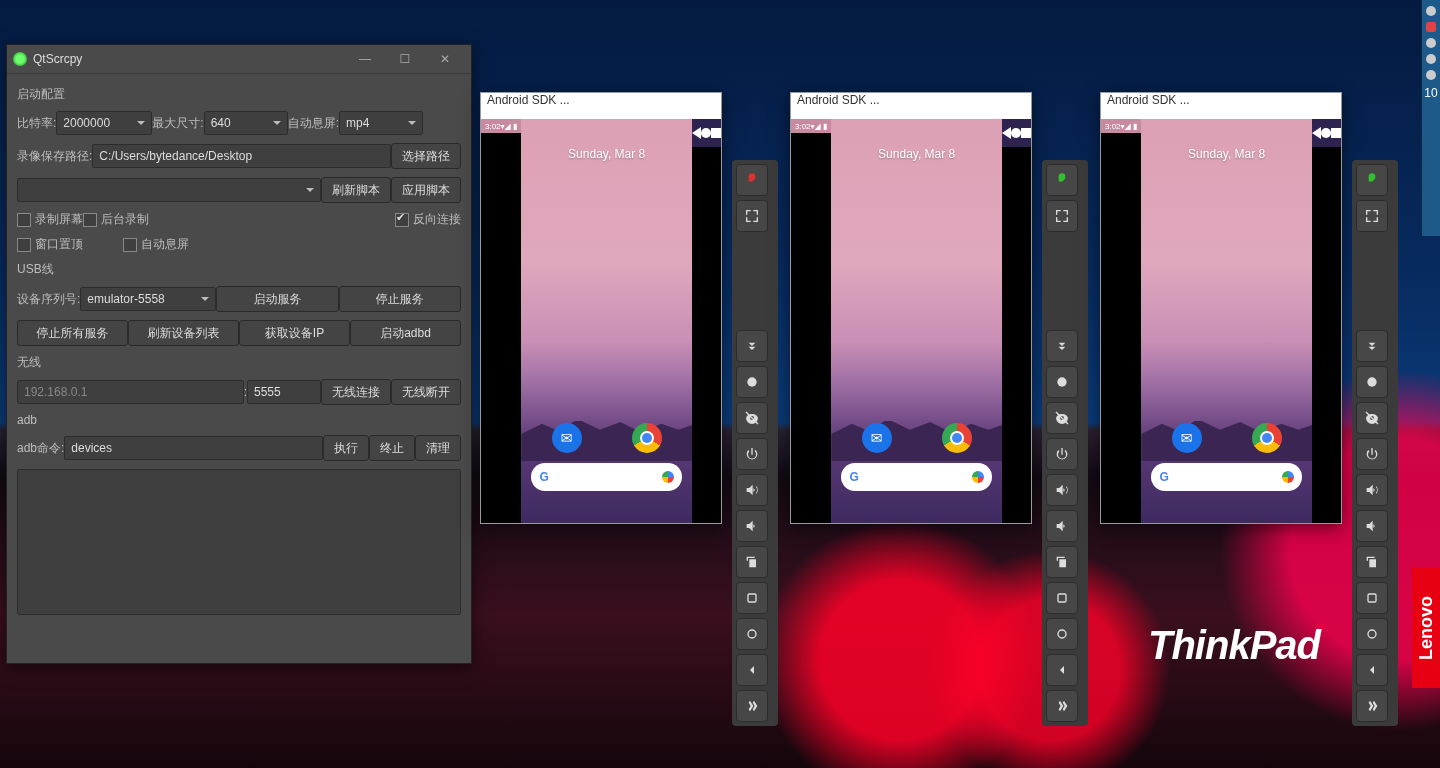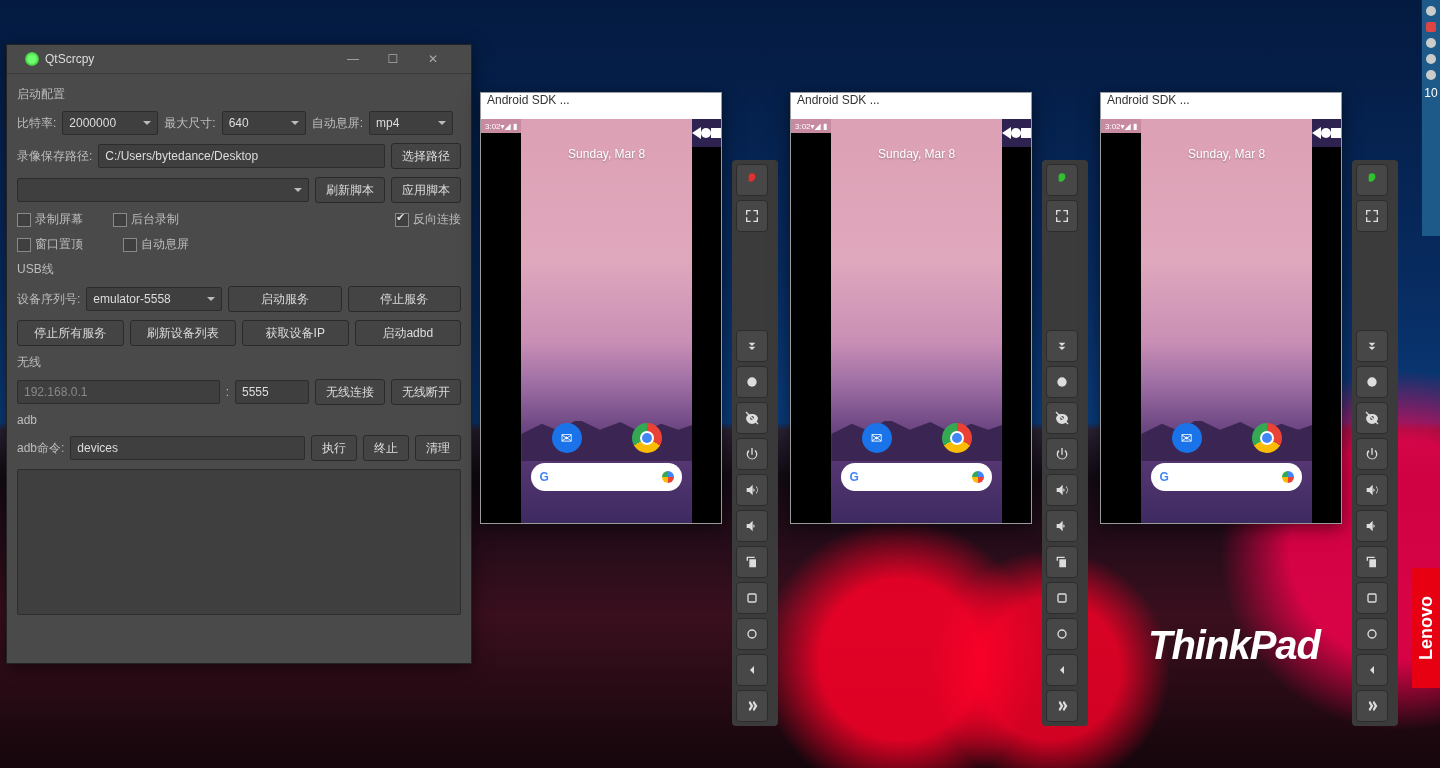--- a/index.html
+++ b/index.html
@@ -16,27 +16,27 @@
   .lenovo-tab{position:absolute;right:0;bottom:80px;width:28px;height:120px;background:#e60012;color:#fff;writing-mode:vertical-rl;transform:rotate(180deg);display:flex;align-items:center;justify-content:center;font-size:18px;font-weight:600;font-family:Arial;}
 
   
   .right-edge{position:absolute;right:0;top:0;width:18px;height:230px;background:#1d5a8a;border-left:1px solid #0a2a44;display:flex;flex-direction:column;align-items:center;padding-top:6px;gap:6px;}
   .right-edge span{width:10px;height:10px;border-radius:50%;background:#ccc;}
   .right-edge .sq{border-radius:2px;background:#d44;}
   .right-edge .num{font-size:12px;color:#fff;background:none;width:auto;height:auto;}
 
   
   .qtwin{position:absolute;left:6px;top:44px;width:464px;height:618px;background:#4a4a4a;border:1px solid #222;box-shadow:0 4px 16px rgba(0,0,0,.5);}
-  .qtwin .titlebar{height:28px;background:#4a4a4a;display:flex;align-items:center;padding:0 18px;color:#ddd;border-bottom:1px solid #3a3a3a;justify-content:space-between;}
+  .qtwin .titlebar{height:28px;background:#4a4a4a;display:flex;align-items:center;padding:0 6px;color:#ddd;border-bottom:1px solid #3a3a3a;justify-content:space-between;}
   .titlebar .ic{width:14px;height:14px;border-radius:50%;background:radial-gradient(circle,#6eff6e 40%,#0a800a 100%);margin-right:6px;flex:0 0 auto;}
   .titlebar .tspace{flex:1;}
   .titlebar .wbtn{width:40px;height:28px;display:flex;align-items:center;justify-content:center;color:#aaa;cursor:default;}
   .qtbody{padding:6px 10px;color:#c8c8c8;}
   .grp-hd{margin:6px 0 8px 0;color:#bdbdbd;}
-  .row{display:flex;align-items:center;gap:6px;margin-bottom:8px;}
+  .row{display:flex;align-items:center;margin-bottom:8px;}
   .lbl{color:#bdbdbd;white-space:nowrap;}
   .combo, .inp{height:22px;background:#3f3f3f;border:1px solid #2c2c2c;color:#ddd;padding:0 6px;display:flex;align-items:center;border-radius:2px;}
   .combo{position:relative;padding-right:18px;}
   .combo::after{content:"";position:absolute;right:6px;top:9px;border:4px solid transparent;border-top-color:#bbb;}
   .btn{height:24px;padding:0 10px;background:#444;border:1px solid #2a2a2a;border-radius:3px;color:#ddd;display:inline-flex;align-items:center;justify-content:center;cursor:default;}
   .cbwrap{display:flex;align-items:center;gap:4px;}
   .cb{width:12px;height:12px;border:1px solid #888;background:#3f3f3f;display:inline-block;}
   .cb.on{background:#3f3f3f;position:relative;}
   .cb.on::after{content:"✔";position:absolute;left:0;top:-3px;color:#ddd;font-size:11px;}
 
@@ -115,21 +115,21 @@
       <span class="inp" style="flex:1">C:/Users/bytedance/Desktop</span>
       <span class="btn">选择路径</span>
     </div>
 
     <div class="row">
       <span class="combo" style="flex:1"></span>
       <span class="btn">刷新脚本</span>
       <span class="btn">应用脚本</span>
     </div>
 
-    <div class="row" style="gap:30px">
+    <div class="row" style="">
       <span class="cbwrap">
           <span class="cb"></span>
           <span class="lbl">录制屏幕</span>
         </span>
       <span class="cbwrap">
           <span class="cb"></span>
           <span class="lbl">后台录制</span>
         </span>
       <span class="cbwrap" style="margin-left:auto">
           <span class="cb on"></span>

